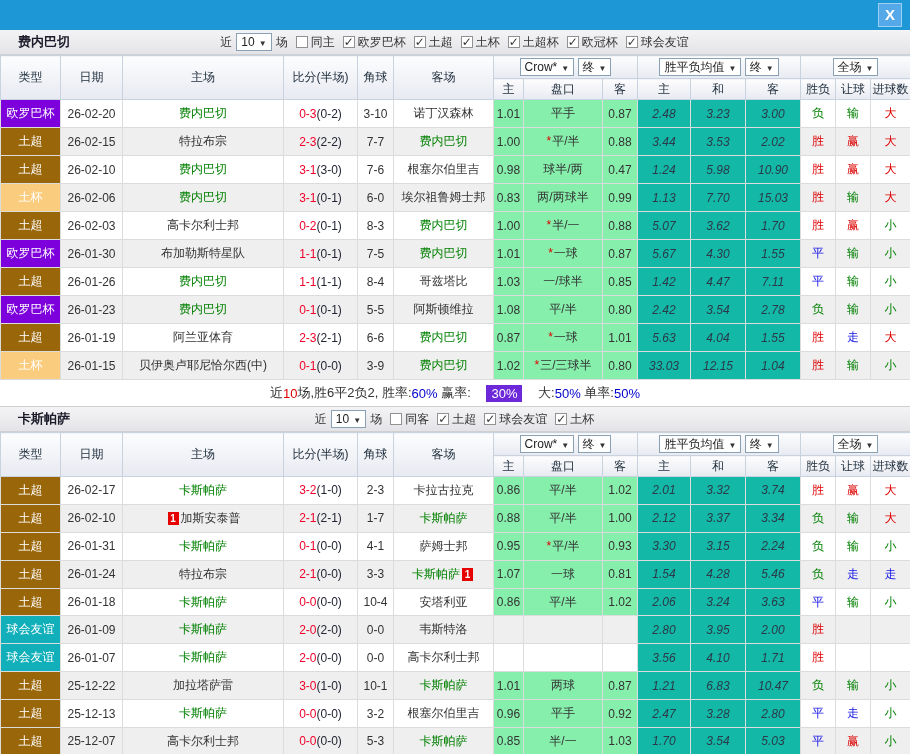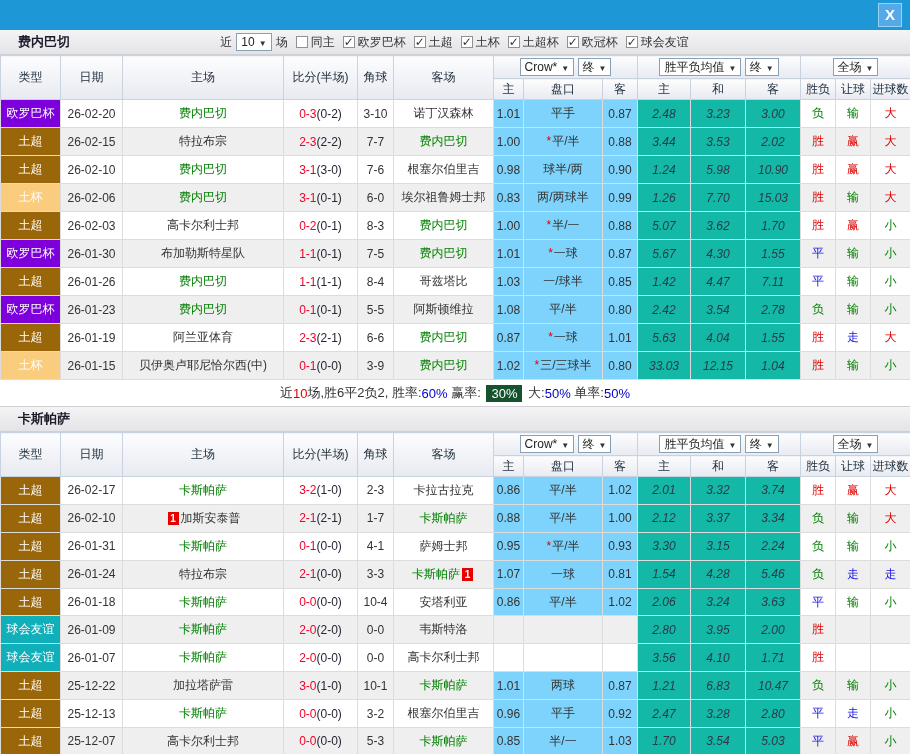--- a/index.html
+++ b/index.html
@@ -31,21 +31,21 @@
   
   table{border-collapse:collapse;table-layout:fixed;width:910px;}
   thead th{font-weight:normal;color:#1c2b3a;font-size:12px;background:linear-gradient(#FDFDFE,#E7EAF1);
            border:1px solid #C9D2DF;padding:0;white-space:nowrap;overflow:hidden;}
   thead tr:first-child th{height:23px;}
   thead tr:last-child th{height:21px;}
   tbody td{border:1px solid #DCDCDC;font-size:12px;color:#333;text-align:center;padding:0;white-space:nowrap;overflow:hidden;}
   .s0 tbody td{height:28px;}
   .s1 tbody td{height:27.9px;}
   tbody tr:nth-child(even){background:#EFEFEF;}
-  td.odds{background:#7dd3fc;}
+  td.odds{background:#86efac;}
   td.avg{background:#14b8a6;color:#2a3a4a;font-style:italic;}
   td.cat{color:#fff;font-size:12px;}
   .cat-europa{background:#7D00DC;}
   .cat-super{background:#9A660A;}
   .cat-cup{background:#FACC7D;}
   .cat-friendly{background:#10AFB9;}
   td.c-date{color:#333;}
   td.team{color:#333;}
   td.team.tm{color:#008000;}
   .score{color:#F00028;text-align:center;}
@@ -54,21 +54,21 @@
   td.c-r{color:#DD0000;}
   td.c-g{color:#008000;}
   td.c-b{color:#1414E6;}
   .rc{display:inline-block;background:#E60000;color:#fff;font-size:10px;font-weight:bold;width:11px;height:13px;
       line-height:13px;text-align:center;vertical-align:middle;margin:0 2px;}
   
   .summary{height:26px;display:flex;align-items:center;justify-content:center;font-size:13px;background:#fff;}
   .sm-p{color:#333;white-space:pre;}
   .sm-r{color:#E00000;white-space:pre;}
   .sm-b{color:#0000CC;white-space:pre;}
-  .sm-g{color:#fff;background:#14532d;padding:1px 5px;margin:0 2px;white-space:pre;}
+  .sm-g{color:#fff;background:#6d28d9;padding:1px 5px;margin:0 12px;white-space:pre;}
 </style>
 </head>
 <body>
 
 <div class="app">
 
   <div class="titlebar">
     <div class="close-btn">X</div>
   </div>
 
@@ -164,39 +164,39 @@
           </tr>
           <tr>
             <td class="cat cat-super">土超</td>
             <td class="c-date">26-02-10</td>
             <td class="team tm">费内巴切</td>
             <td><span class="score">3-1</span><span class="half">(3-0)</span></td>
             <td class="c-corner">7-6</td>
             <td class="team">根塞尔伯里吉</td>
             <td class="odds">0.98</td>
             <td class="odds">球半/两</td>
-            <td class="odds">0.90</td>
+            <td class="odds">0.47</td>
             <td class="avg">1.24</td>
             <td class="avg">5.98</td>
             <td class="avg">10.90</td>
             <td class="c-r">胜</td>
             <td class="c-r">赢</td>
             <td class="c-r">大</td>
           </tr>
           <tr>
             <td class="cat cat-cup">土杯</td>
             <td class="c-date">26-02-06</td>
             <td class="team tm">费内巴切</td>
             <td><span class="score">3-1</span><span class="half">(0-1)</span></td>
             <td class="c-corner">6-0</td>
             <td class="team">埃尔祖鲁姆士邦</td>
             <td class="odds">0.83</td>
             <td class="odds">两/两球半</td>
             <td class="odds">0.99</td>
-            <td class="avg">1.26</td>
+            <td class="avg">1.13</td>
             <td class="avg">7.70</td>
             <td class="avg">15.03</td>
             <td class="c-r">胜</td>
             <td class="c-g">输</td>
             <td class="c-r">大</td>
           </tr>
           <tr>
             <td class="cat cat-super">土超</td>
             <td class="c-date">26-02-03</td>
             <td class="team">高卡尔利士邦</td>
@@ -310,20 +310,21 @@
         <span class="sm-p"> 大:</span>
         <span class="sm-b">50%</span>
         <span class="sm-p"> 单率:</span>
         <span class="sm-b">50%</span>
       </div>
   </div>
 
   <div class="section s1">
     <div class="team-bar">
       <span class="team-name">卡斯帕萨</span>
+      <div class="filters" id="filters1"><span class="flbl">近</span><span class="sel sel-sm">10</span><span class="flbl">场</span><span class="cb"></span><span class="flbl">同客</span><span class="cb checked"></span><span class="flbl">土超</span><span class="cb checked"></span><span class="flbl">球会友谊</span><span class="cb checked"></span><span class="flbl">土杯</span></div>
     </div>
     <table>
       <colgroup>
         <col style="width:60px">
           <col style="width:62px">
           <col style="width:161px">
           <col style="width:74px">
           <col style="width:36px">
         <col style="width:100px">
           <col style="width:30px">

